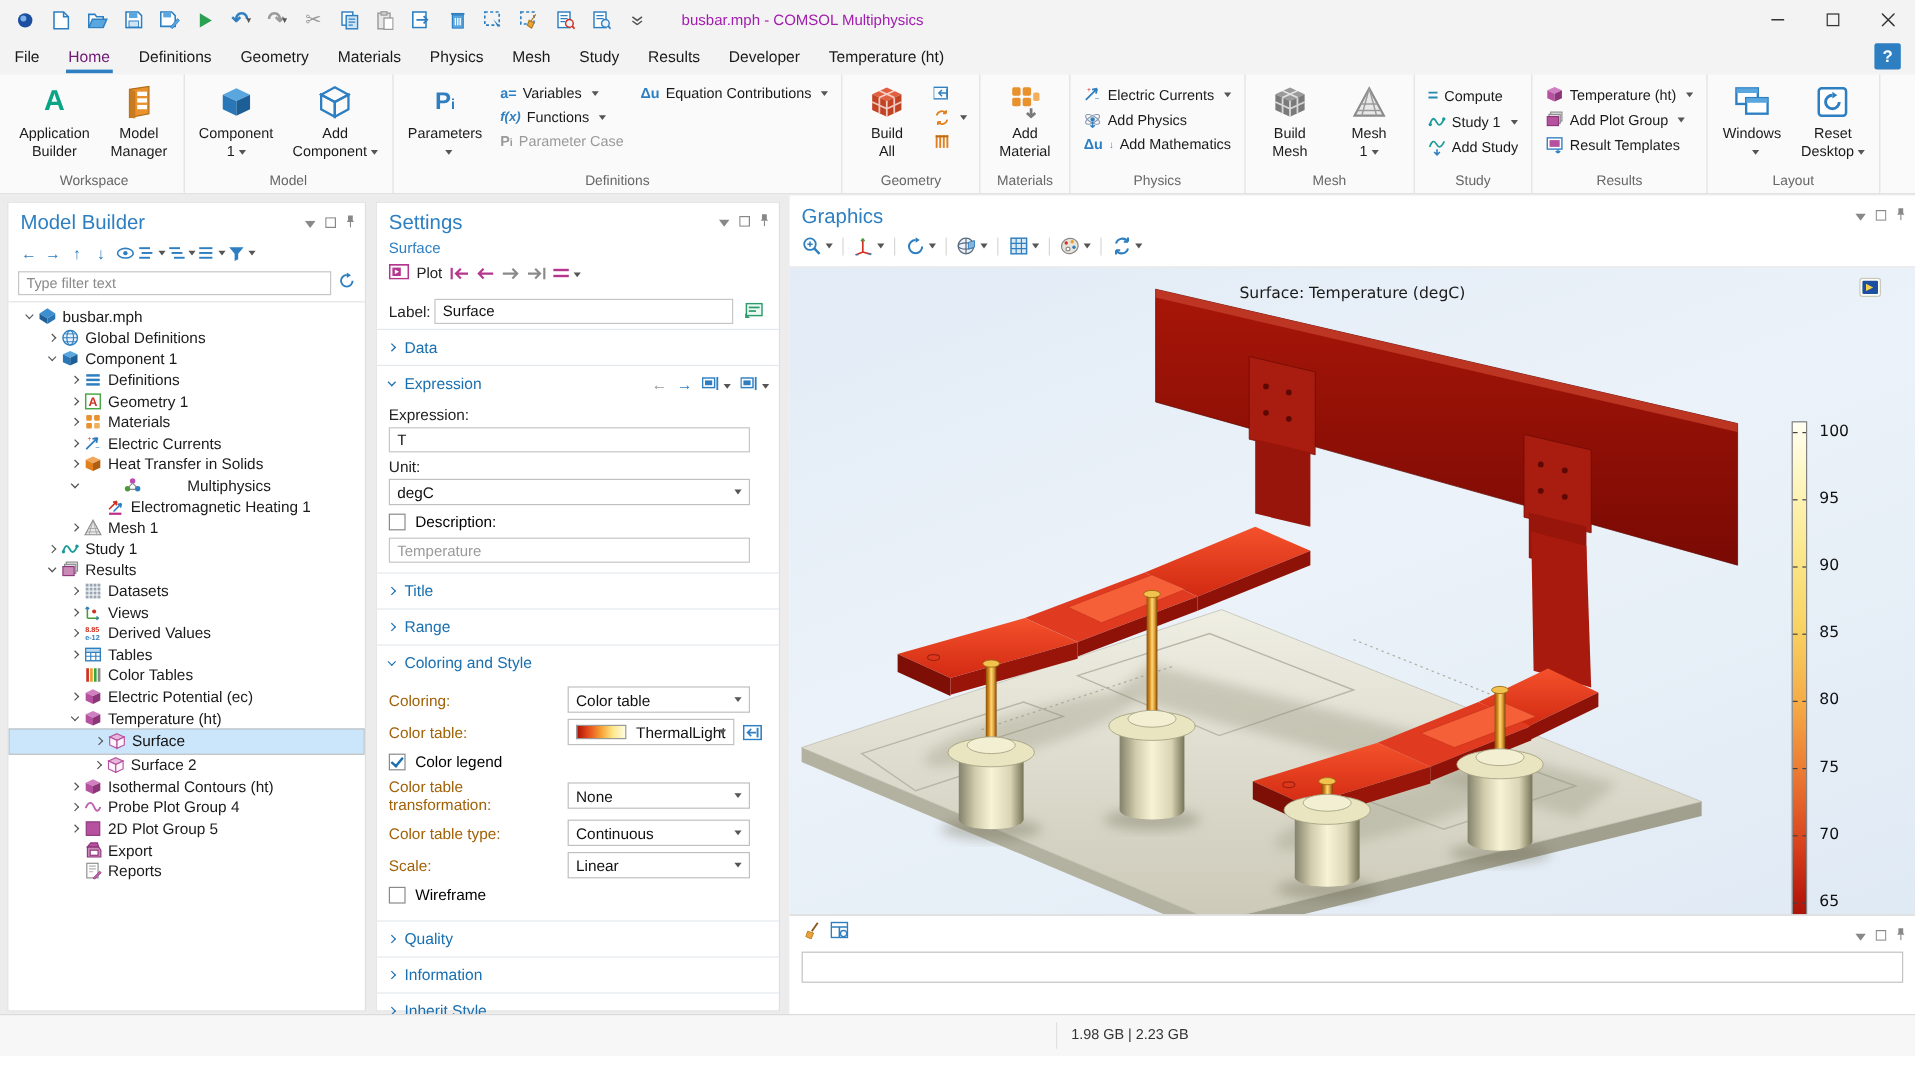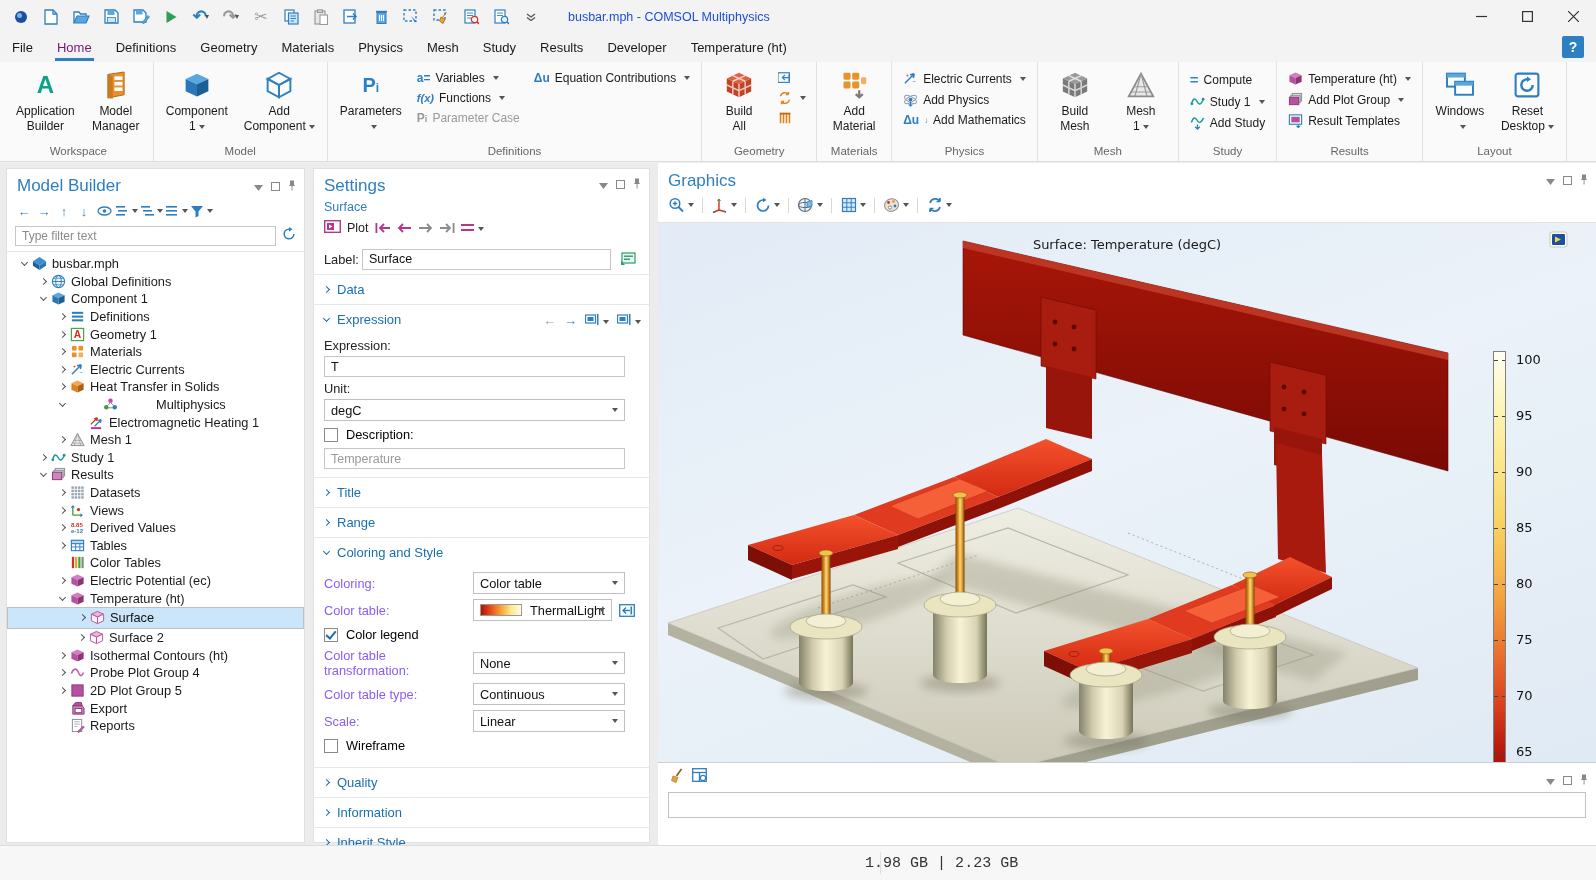--- a/index.html
+++ b/index.html
@@ -4,21 +4,21 @@
 <style>
   * { margin:0; padding:0; box-sizing:border-box; }
   html,body { width:1596px; height:895px; overflow:hidden; font-family:"Liberation Sans",sans-serif; background:#f0f0f0; }
   #app { position:relative; width:1596px; height:895px; background:#f0f0f0; }
 
   
   #titlebar { position:absolute; left:0; top:0; width:100%; height:33px; background:#f3f3f3; display:flex; align-items:center; }
   #qat { display:flex; align-items:center; gap:4px; padding-left:8px; }
   .qat-btn { width:26px; height:24px; display:flex; align-items:center; justify-content:center; border-radius:3px; }
   .qat-dd { font-size:8px; color:#555; margin-left:-2px; }
-  #win-title { position:absolute; left:568px; top:0; height:33px; display:flex; align-items:center; font-size:12.5px; color:#1d4ed8; }
+  #win-title { position:absolute; left:568px; top:0; height:33px; display:flex; align-items:center; font-size:12.5px; color:#a21caf; }
   #win-controls { position:absolute; right:0; top:0; height:33px; display:flex; }
   .win-btn { width:46px; height:33px; display:flex; align-items:center; justify-content:center; color:#333; font-size:13px; }
   .win-btn svg { display:block; }
 
   
   #menubar { position:absolute; left:0; top:33px; width:100%; height:29px; background:#f3f3f3; display:flex; align-items:center; }
   .menu-item { padding:0 12px; height:29px; display:flex; align-items:center; font-size:13px; color:#1a1a1a; position:relative; cursor:default; }
   .menu-item.active { color:#701a75; }
   .menu-item.active::after { content:""; position:absolute; left:10px; right:10px; bottom:1px; height:3px; background:#2e7fc1; }
   #help-btn { position:absolute; right:12px; top:3px; width:22px; height:22px; background:#2e7fc1; color:#fff; font-weight:bold; font-size:14px; display:flex; align-items:center; justify-content:center; border-radius:2px; }
@@ -73,21 +73,21 @@
   .st-sec { border-top:1px solid #e4e9ee; padding:7px 10px; display:flex; align-items:center; gap:8px; color:#1a6fb0; font-size:13px; position:relative; }
   .st-sec .chev { border-color:#1a6fb0; }
   .st-body { padding:0 24px 8px 10px; }
   .fld-cap { color:#222; margin:4px 0 3px 0; }
   .sel { height:22px; border:1px solid #c0c0c0; background:#fff; display:flex; align-items:center; padding:0 6px; color:#111; position:relative; }
   .sel .dd { position:absolute; right:6px; }
   .cb-row { display:flex; align-items:center; gap:8px; margin:6px 0; }
   .cb { width:14px; height:14px; border:1px solid #8a8a8a; background:#fff; display:flex; align-items:center; justify-content:center; }
   .cb.checked::after { content:""; width:4px; height:8px; border-right:2px solid #1a6fb0; border-bottom:2px solid #1a6fb0; transform:rotate(40deg); margin-top:-2px; }
   .cs-row { display:flex; align-items:center; margin:5px 0; }
-  .cs-row .cs-lbl { width:149px; color:#8b5cf6; flex:none; }
+  .cs-row .cs-lbl { width:149px; color:#a16207; flex:none; }
   .cs-row .sel { width:172px; }
   .swatch { width:42px; height:12px; margin-right:8px; background:linear-gradient(to right,#b01005,#e8501c,#f6a235,#fde98c,#fffbe4); border:1px solid #999; }
   .ext-btn { width:22px; height:22px; border:1px solid transparent; display:flex; align-items:center; justify-content:center; margin-left:6px; }
 
   
   #graphics-panel { left:658px; top:0px; width:938px; height:682px; background:#fff; }
   #gr-head { padding:8px 10px 0 10px; position:relative; }
   #gr-toolbar { display:flex; align-items:center; gap:2px; padding:5px 8px 6px 8px; }
   #plot { position:absolute; left:0; top:59px; width:938px; height:540px; background:linear-gradient(160deg,#e2ebf6 0%,#ebf2f9 45%,#e0eaf4 100%); border-top:1px solid #e2e2e2; overflow:hidden; }
   #plot-title { position:absolute; left:0; top:14px; width:100%; text-align:center; font-family:"DejaVu Sans",sans-serif; font-size:13px; color:#1a1a1a; }
@@ -103,21 +103,21 @@
   #messages { position:absolute; left:0; top:599px; width:938px; height:83px; background:#fff; border-top:1px solid #cfcfcf; }
   #msg-tabs { display:flex; align-items:flex-end; gap:4px; padding:6px 0 0 28px; height:28px; position:relative; }
   .msg-tab { font-size:12.8px; color:#333; padding:0 8px 6px 8px; position:relative; display:flex; gap:6px; align-items:center; }
   .msg-tab.active::after { content:""; position:absolute; left:2px; right:2px; bottom:0; height:3px; background:#2e7fc1; }
   .tab-x { color:#999; font-size:12px; }
   #msg-toolbar { display:flex; gap:8px; padding:5px 0 2px 12px; }
   #msg-box { margin:3px 10px 0 10px; height:26px; border:1px solid #c2c2c2; background:#fff; }
 
   
   #statusbar { position:absolute; left:0; top:845px; width:100%; height:35px; background:#f7f7f7; border-top:1px solid #dcdcdc; }
-  #statusbar .mem { position:absolute; left:59%; transform:translateX(-50%); top:9px; font-size:15px; color:#333;font-family:Liberation Mono, monospace; }
+  #statusbar .mem { position:absolute; left:59%; transform:translateX(-50%); top:9px; font-size:12px; color:#333; }
   #statusbar .sep1 { position:absolute; left:880px; top:6px; width:1px; height:22px; background:#e0e0e0; }
   #below-status { position:absolute; left:0; top:880px; width:100%; height:15px; background:#fff; }
   .arrowtxt { color:#2e7fc1; font-size:13px; }
 </style>
 </head>
 <body>
 
 <div id="app">
 
   <div id="titlebar">

